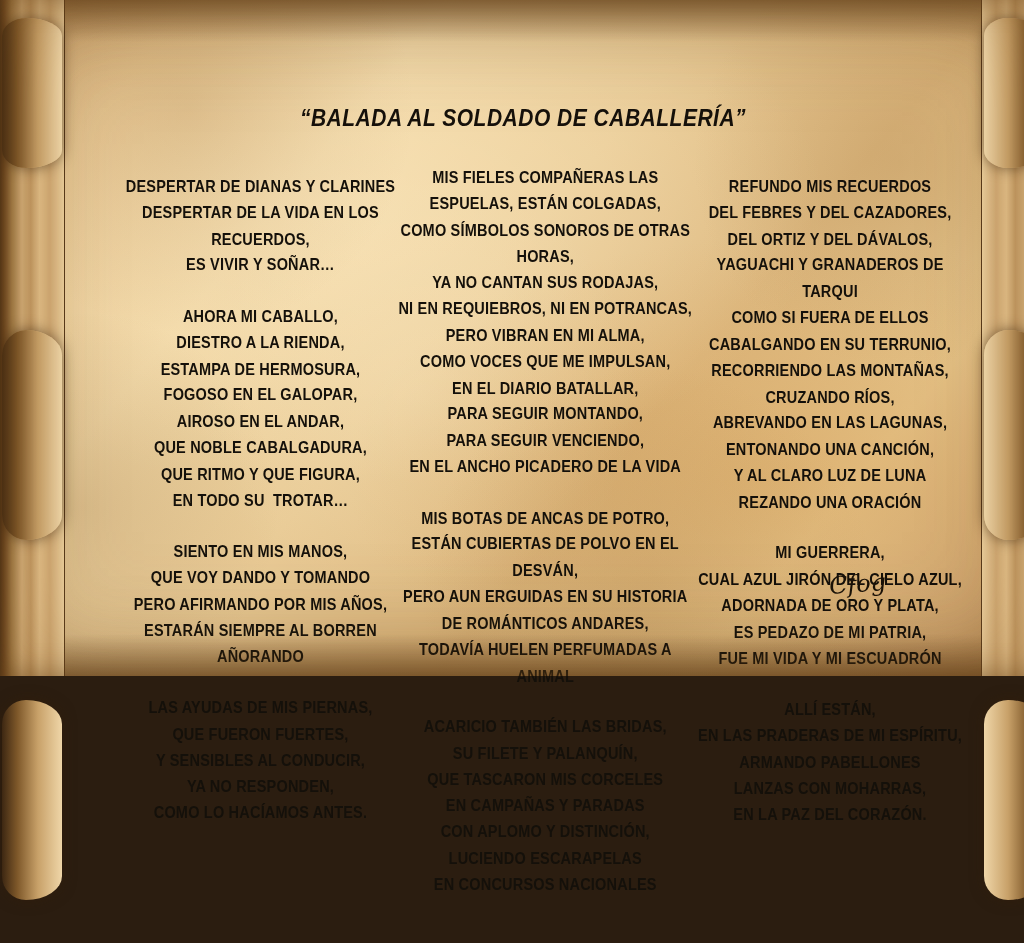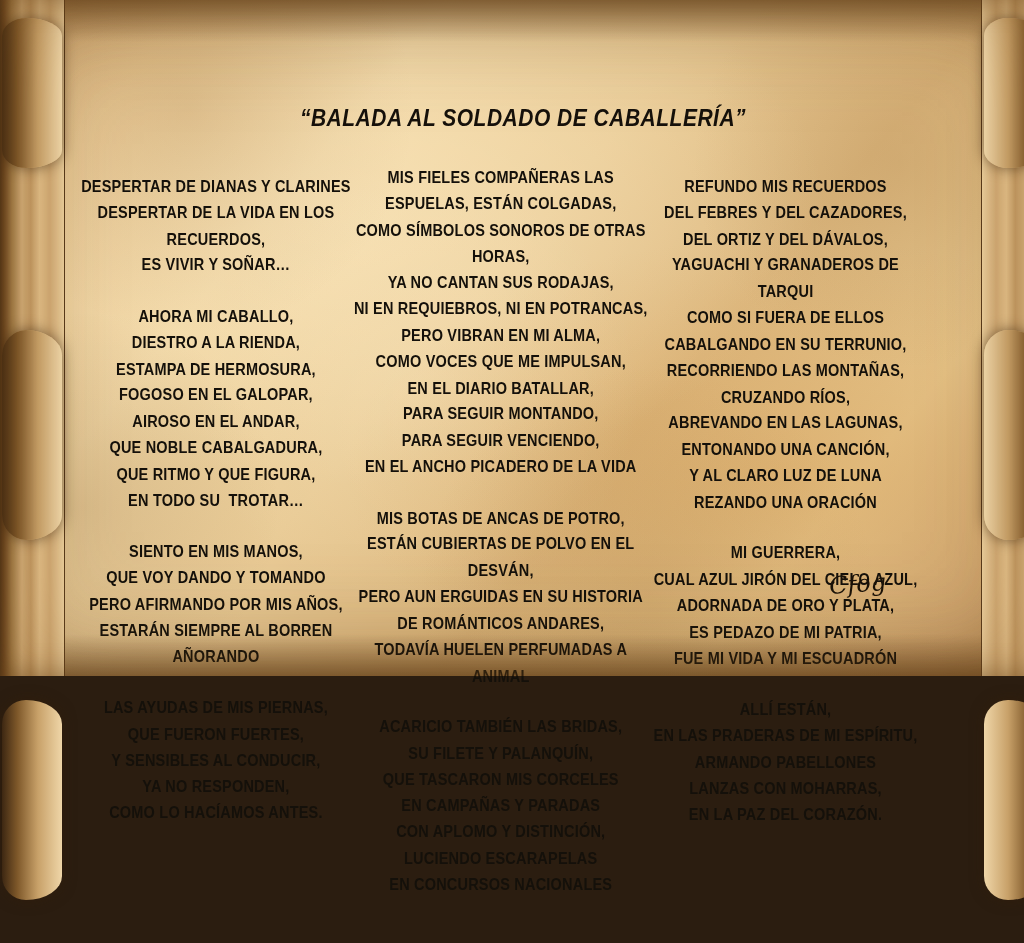--- a/index.html
+++ b/index.html
@@ -121,21 +121,21 @@
     font-style: italic;
     letter-spacing: 0.5px;
     color: #15100a;
     font-family: "Liberation Sans", sans-serif;
     transform: scaleY(1.18);
     transform-origin: center top;
   }
 
   #columns {
     display: flex;
-    justify-content: flex-start;
+    justify-content: flex-end;
     align-items: flex-start;
     margin-top: 42px;
     padding: 0 14px;
   }
 
   .poem-column {
     width: 31%;
     text-align: center;
     color: #14100a;
     font-size: 14.5px;

